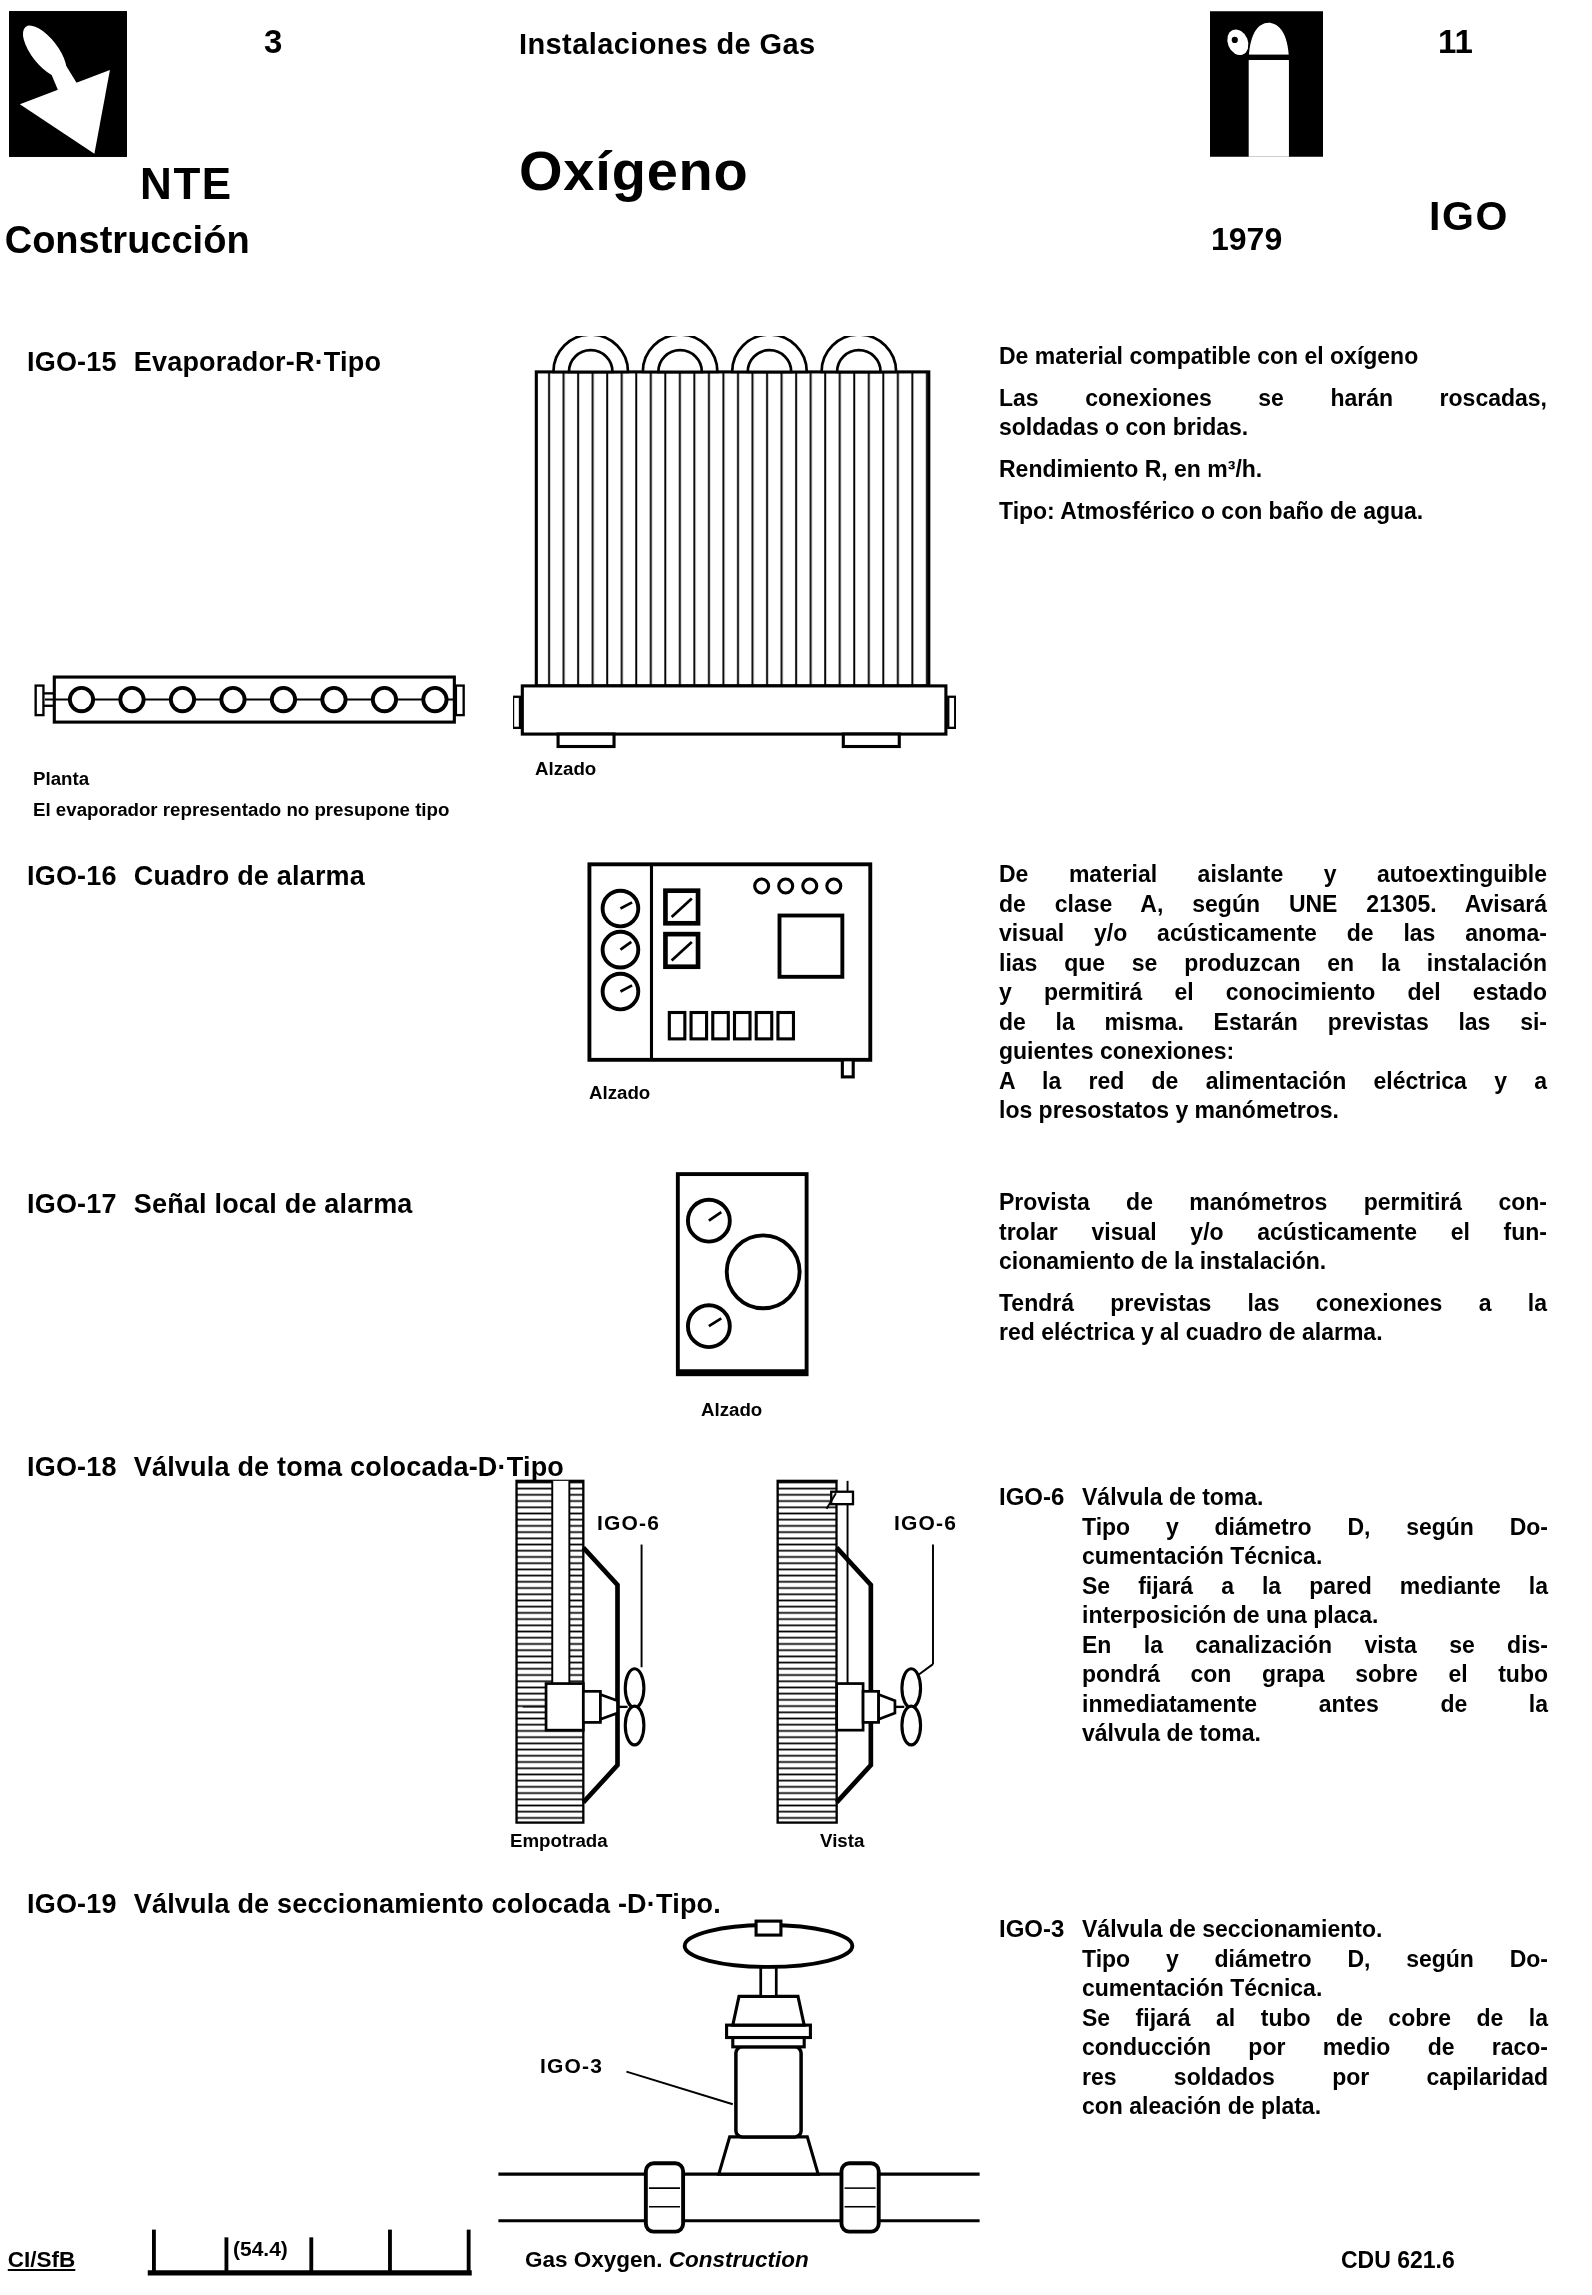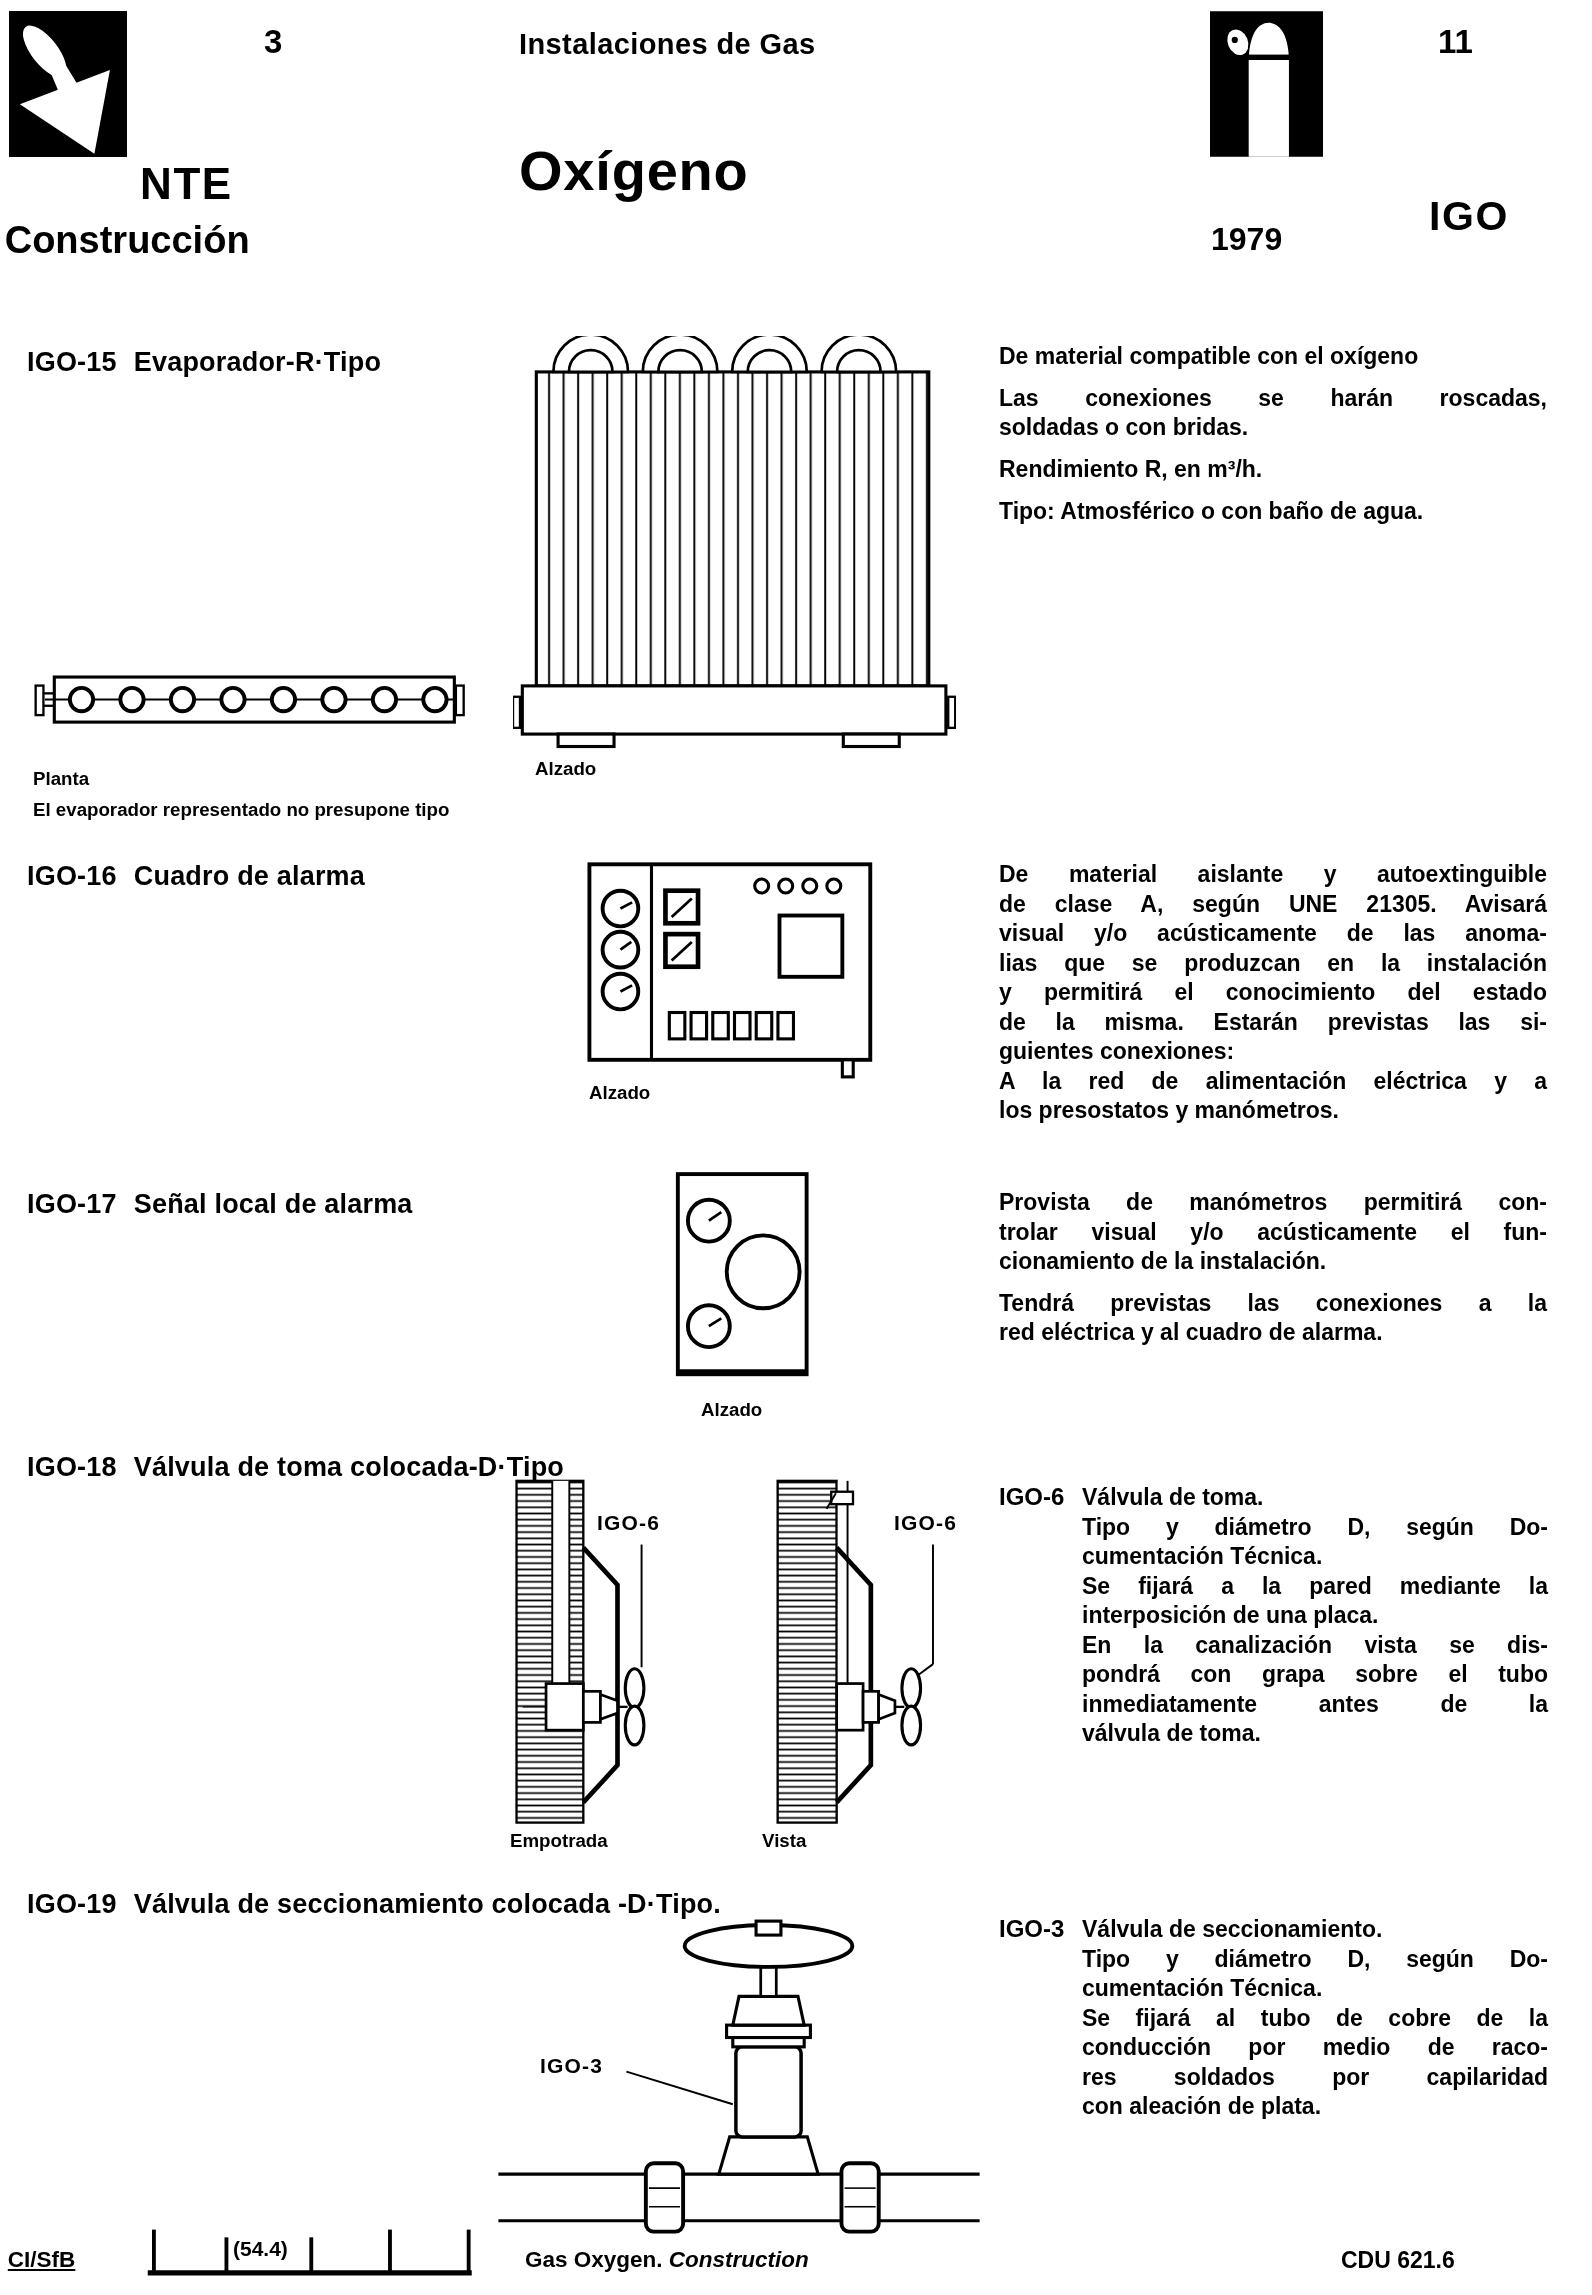--- a/index.html
+++ b/index.html
@@ -259,21 +259,21 @@
       <rect x="125" y="273" width="20" height="40" fill="#fff" stroke="#000" stroke-width="3.5"></rect>
       <polygon points="145,277 166,285 166,301 145,309" fill="#fff" stroke="#000" stroke-width="3.5"></polygon>
       <line x1="166" y1="293" x2="178" y2="293" stroke="#000" stroke-width="3"></line>
       <ellipse cx="187" cy="269" rx="12" ry="25" fill="#fff" stroke="#000" stroke-width="4"></ellipse>
       <ellipse cx="187" cy="317" rx="12" ry="25" fill="#fff" stroke="#000" stroke-width="4"></ellipse>
       <line x1="215" y1="84" x2="215" y2="238" stroke="#000" stroke-width="2.5"></line>
       <line x1="215" y1="238" x2="196" y2="252" stroke="#000" stroke-width="2.5"></line>
     </svg>
   </div>
   <div class="abs dlabel" style="left:894px;top:1511px;">IGO-6</div>
-  <div class="abs cap" style="left:762px;top:1830px;">Vista</div>
+  <div class="abs cap" style="left:820px;top:1830px;">Vista</div>
 
   <div class="abs ref-code" style="left:999px;top:1483px;">IGO-6</div>
   <div class="abs body-text" style="left:1082px;top:1483px;width:466px;">
     <div class="para">
         <div class="tline tline-last">Válvula de toma.</div>
       </div>
     <div class="para">
         <div class="tline">Tipo y diámetro D, según Do-</div>
         <div class="tline tline-last">cumentación Técnica.</div>
       </div>

